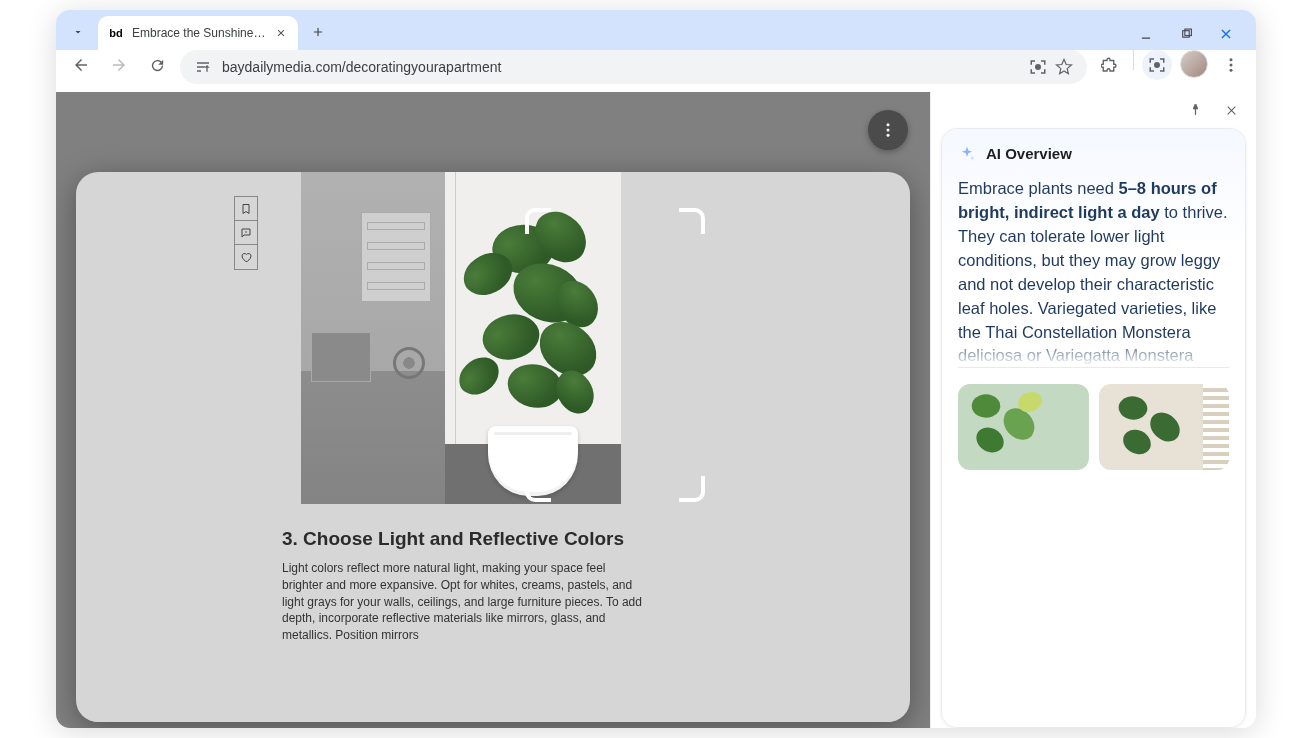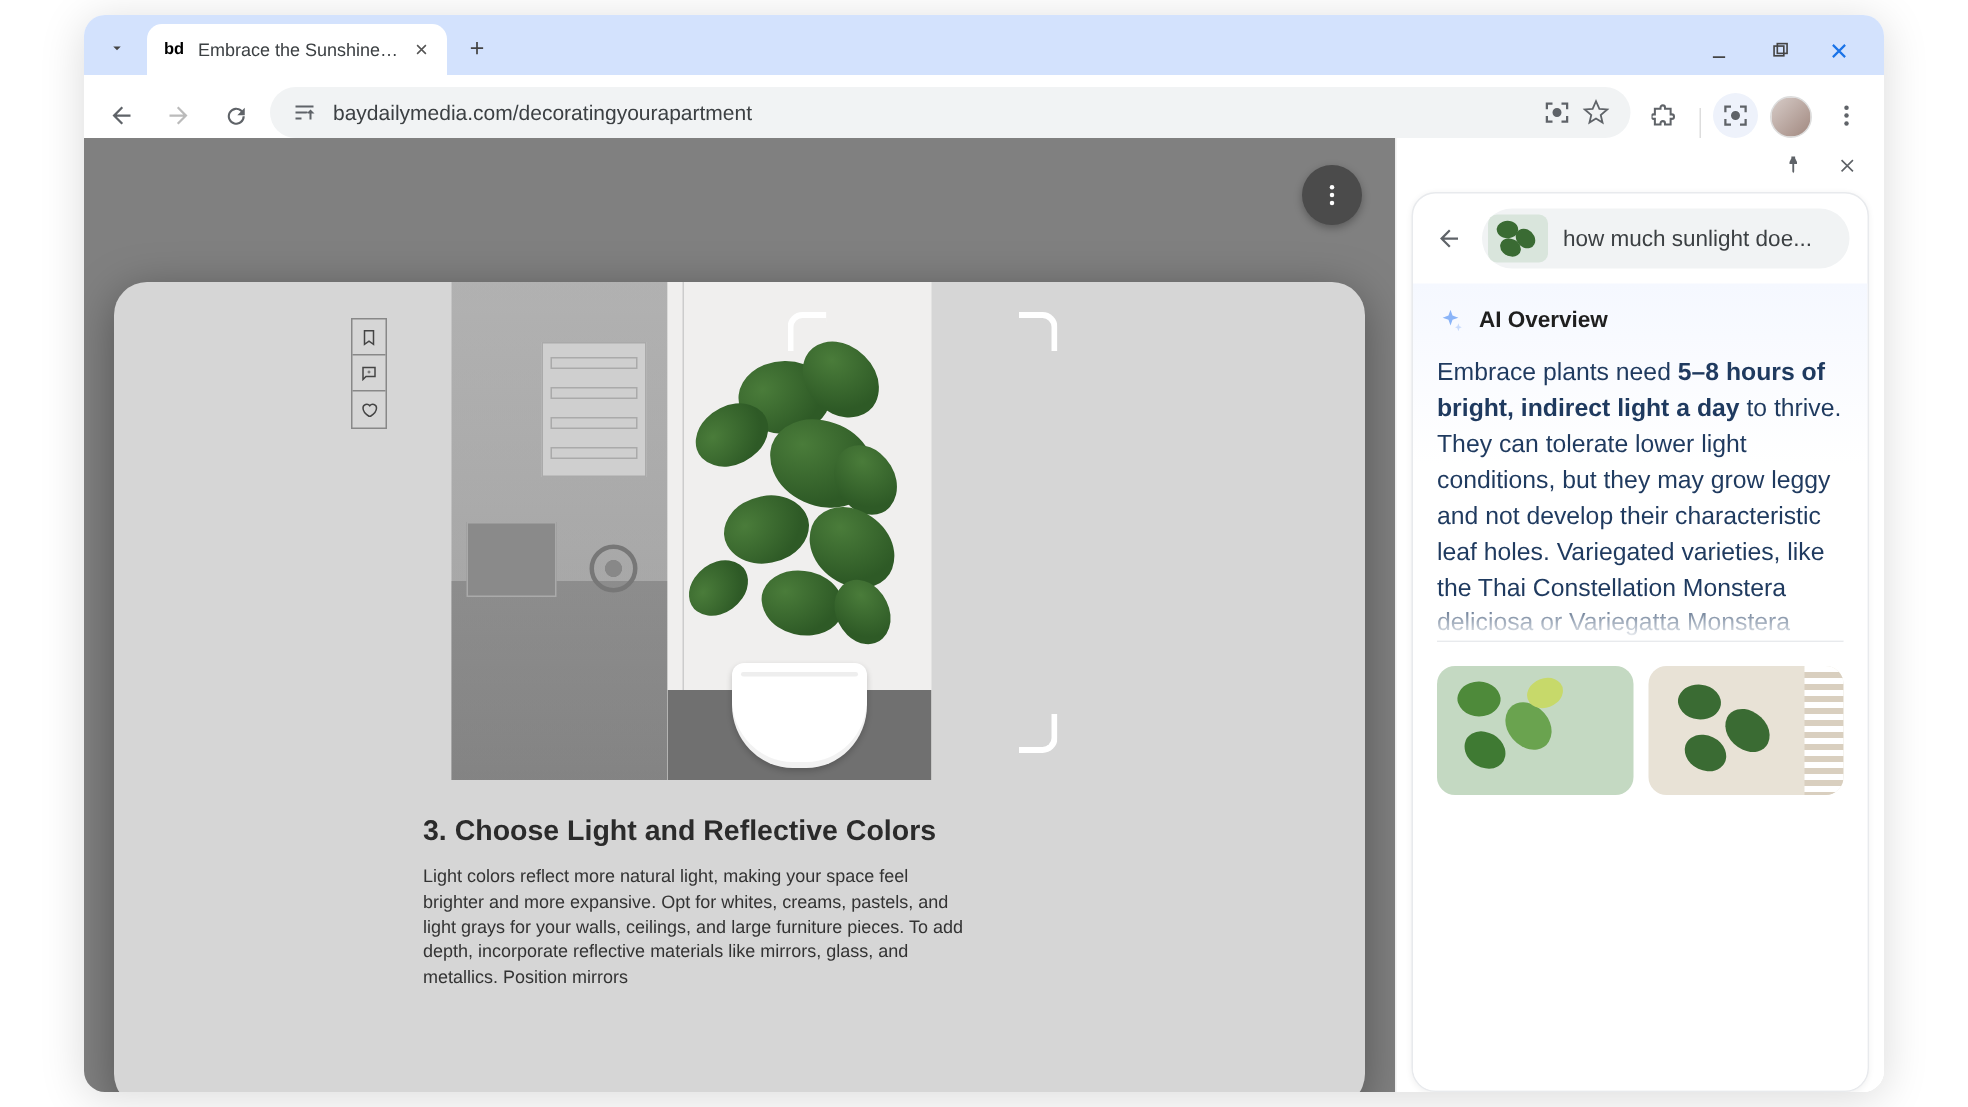--- a/index.html
+++ b/index.html
@@ -58,21 +58,21 @@
   }
   .win-controls { margin-left:auto; display:flex; gap:16px; padding:0 10px 4px 0; color:#444;}
   .win-btn { width:24px;height:24px;display:flex;align-items:center;justify-content:center;}
   .win-btn.close-win { color:#1a73e8;}
 
   
   .toolbar {
     height: 42px;
     background:#fff;
     display:flex;
-    align-items:flex-end;
+    align-items:flex-start;
     padding:0 10px;
     gap:8px;
     border-bottom:0;
   }
   .tbtn { width:30px;height:30px;display:flex;align-items:center;justify-content:center;border-radius:50%;color:#5f6368;}
   .tbtn.disabled { color:#bbb; }
   .omnibox {
     flex:1;
     height:34px;
     background:#f1f3f4;
@@ -112,21 +112,21 @@
   .fab {
     position:absolute; top:18px; right:22px;
     width:40px;height:40px;border-radius:50%;
     background:#4b4b4b;color:#fff;
     display:flex;align-items:center;justify-content:center;
     box-shadow:0 2px 6px rgba(0,0,0,0.3);
   }
 
   .article-card {
     position:absolute;
-    left:20px; right:20px; top:96px;
+    left:20px; right:20px; top:80px;
     height:550px;
     background:#d6d6d6;
     border-radius:22px;
     overflow:hidden;
     box-shadow:0 6px 30px rgba(0,0,0,0.35);
   }
 
   .side-actions {
     position:absolute;
     top:24px; left:158px;
@@ -503,35 +503,20 @@
             </svg>
         </div>
         <div class="tbtn" style="width:22px;height:22px">
           <svg width="13" height="13" viewBox="0 0 24 24">
               <path stroke="currentColor" stroke-width="2" d="M5 5l14 14M19 5L5 19"></path>
             </svg>
         </div>
       </div>
 
       <div class="sp-card">
-        <div class="sp-query">
-          <div class="sp-back">
-            <svg width="18" height="18" viewBox="0 0 24 24">
-                <path fill="currentColor" d="M20 11H7.8l5.6-5.6L12 4l-8 8 8 8 1.4-1.4L7.8 13H20z"></path>
-              </svg>
-          </div>
-          <div class="sp-chip">
-            <div class="sp-thumb">
-              <div class="mini-leaf" style="top:4px;left:6px;transform:rotate(-20deg);"></div>
-              <div class="mini-leaf" style="top:10px;left:18px;transform:rotate(25deg);"></div>
-              <div class="mini-leaf" style="top:16px;left:8px;transform:rotate(5deg);"></div>
-            </div>
-            <span class="sp-chip-text">how much sunlight doe...</span>
-          </div>
-        </div>
 
         <div class="sp-body">
           <div class="ai-head">
             <svg class="ai-spark" viewBox="0 0 24 24">
                 <path fill="#8ab4f8" d="M12 2l1.8 5.2L19 9l-5.2 1.8L12 16l-1.8-5.2L5 9l5.2-1.8z"></path>
                 <path fill="#c7dafc" d="M19 14l.9 2.6L22 17.5l-2.1.9L19 21l-.9-2.6L16 17.5l2.1-.9z"></path>
               </svg>
             <span class="ai-title">AI Overview</span>
           </div>
 

